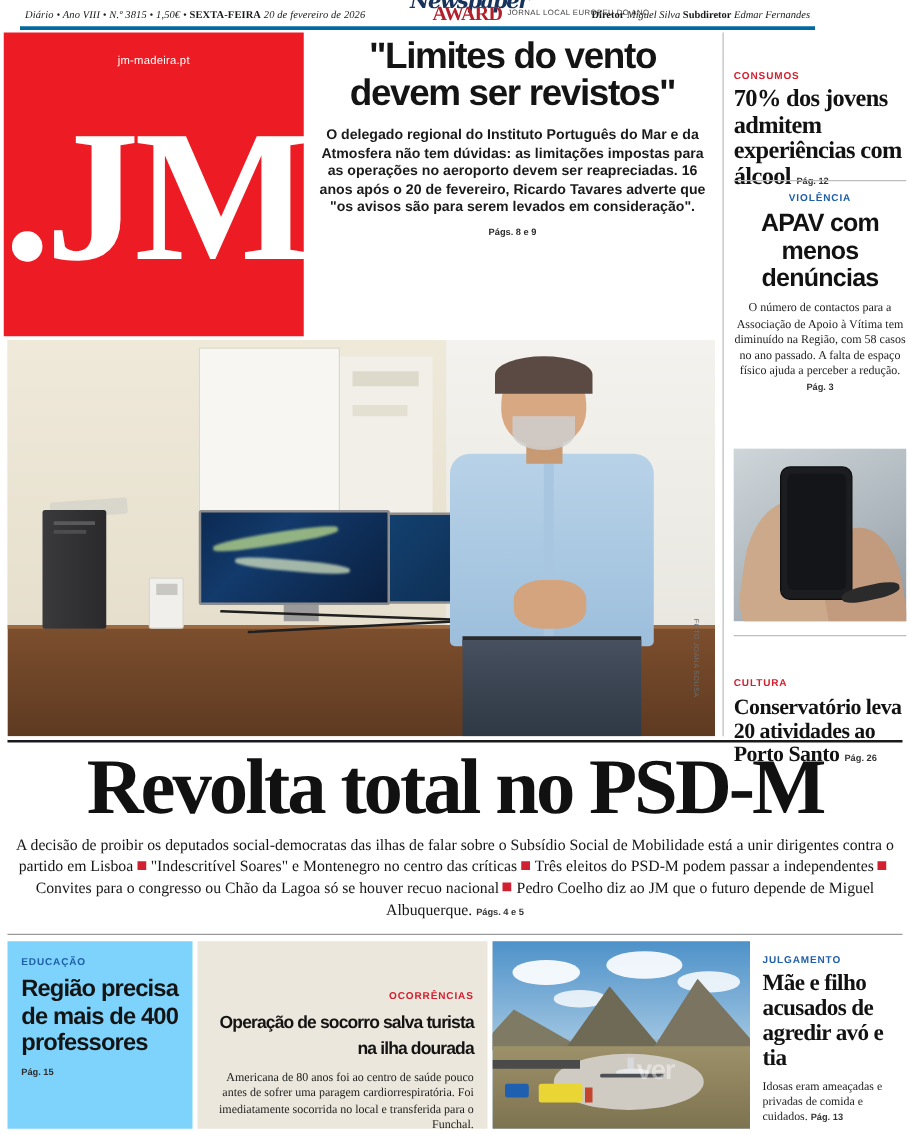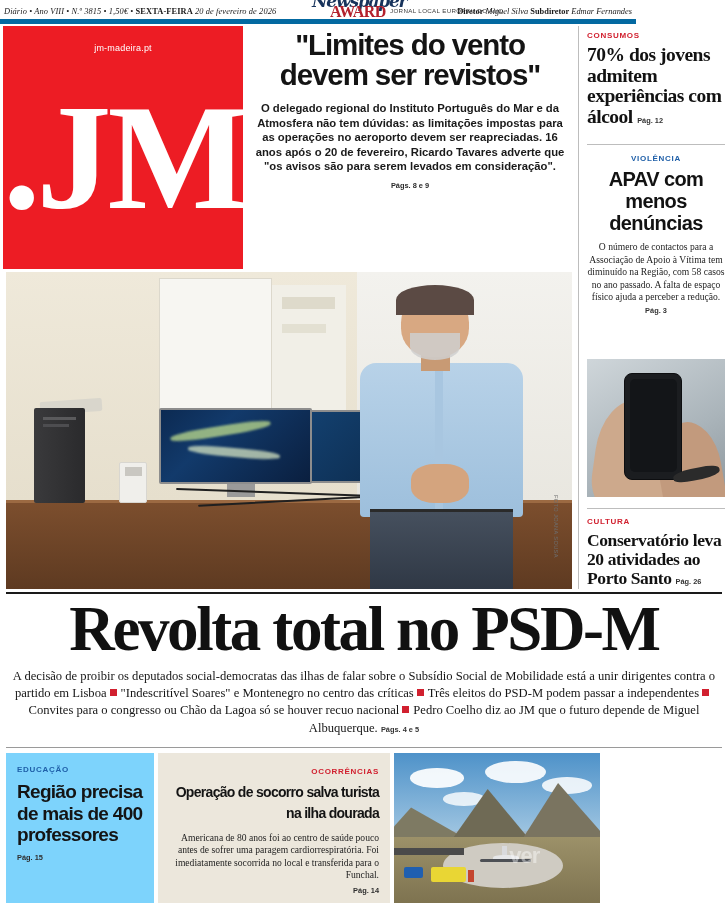--- a/index.html
+++ b/index.html
@@ -6,22 +6,22 @@
   html, body {
     width: 728px; height: 907px;
     background: #ffffff;
     font-family: "Liberation Sans", sans-serif;
     overflow: hidden;
   }
   .page { position: relative; width: 728px; height: 907px; background: #fff; }
 
   
   .masthead {
-    position: absolute; top: 0; left: 0; width: 636px; height: 24px;
-    border-bottom: 5px solid #0369a1;
+    position: absolute; top: 0; left: 16px; width: 636px; height: 24px;
+    border-bottom: 3px solid #0369a1;
   }
   .mh-left {
     position: absolute; left: 4px; top: 7px;
     font-family: "Liberation Serif", serif;
     font-size: 8.4px; font-style: italic; color: #1a1a1a; white-space: nowrap;
     letter-spacing: 0.1px;
   }
   .mh-left b { font-style: normal; font-weight: bold; }
   .mh-right {
     position: absolute; right: 4px; top: 7px;
@@ -129,21 +129,21 @@
     font-size: 5.6px; color: #6d6d6d; letter-spacing: 0.4px;
     transform: rotate(90deg); transform-origin: left top; white-space: nowrap;
   }
 
   
   .sidebar {
     position: absolute; left: 578px; top: 26px; width: 148px; height: 563px;
     border-left: 1px solid #bdbdbd;
   }
   .kicker { font-size: 8px; font-weight: bold; letter-spacing: 0.7px; }
-  .kicker.red { color: #d1202f; }
+  .kicker.red { color: #d1202f; margin-top: 25px; }
   .kicker.blue { color: #1f5fa8; }
 
   .sb-consumos { position: absolute; left: 8px; top: 5px; width: 138px; }
   .sb-consumos .hl {
     margin-top: 5px;
     font-family: "Liberation Serif", serif; font-weight: bold;
     font-size: 19.5px; line-height: 20.5px; color: #121212; letter-spacing: -0.5px;
   }
   .pag-inline { font-family:"Liberation Sans",sans-serif; font-size: 7.4px; font-weight: bold; color:#333; letter-spacing:0; }
 
@@ -397,14 +397,19 @@
       <div class="bp-tail"></div>
       <div class="bp-fus"></div>
       <div class="bp-wing"></div>
     </div>
     <div class="bp-truck"></div>
     <div class="bp-car"></div>
     <div class="bp-person"></div>
     <div class="bp-wm">ver</div>
   </div>
 
+  <div class="bot-julg">
+    <div class="kicker blue">JULGAMENTO</div>
+    <div class="hl">Mãe e filho acusados de agredir avó e tia</div>
+    <div class="bd"><span>Idosas eram ameaçadas e privadas de comida e cuidados.</span> <span class="pag-inline">Pág. 13</span></div>
+  </div>
 
 </div>
 
 </body></html>

